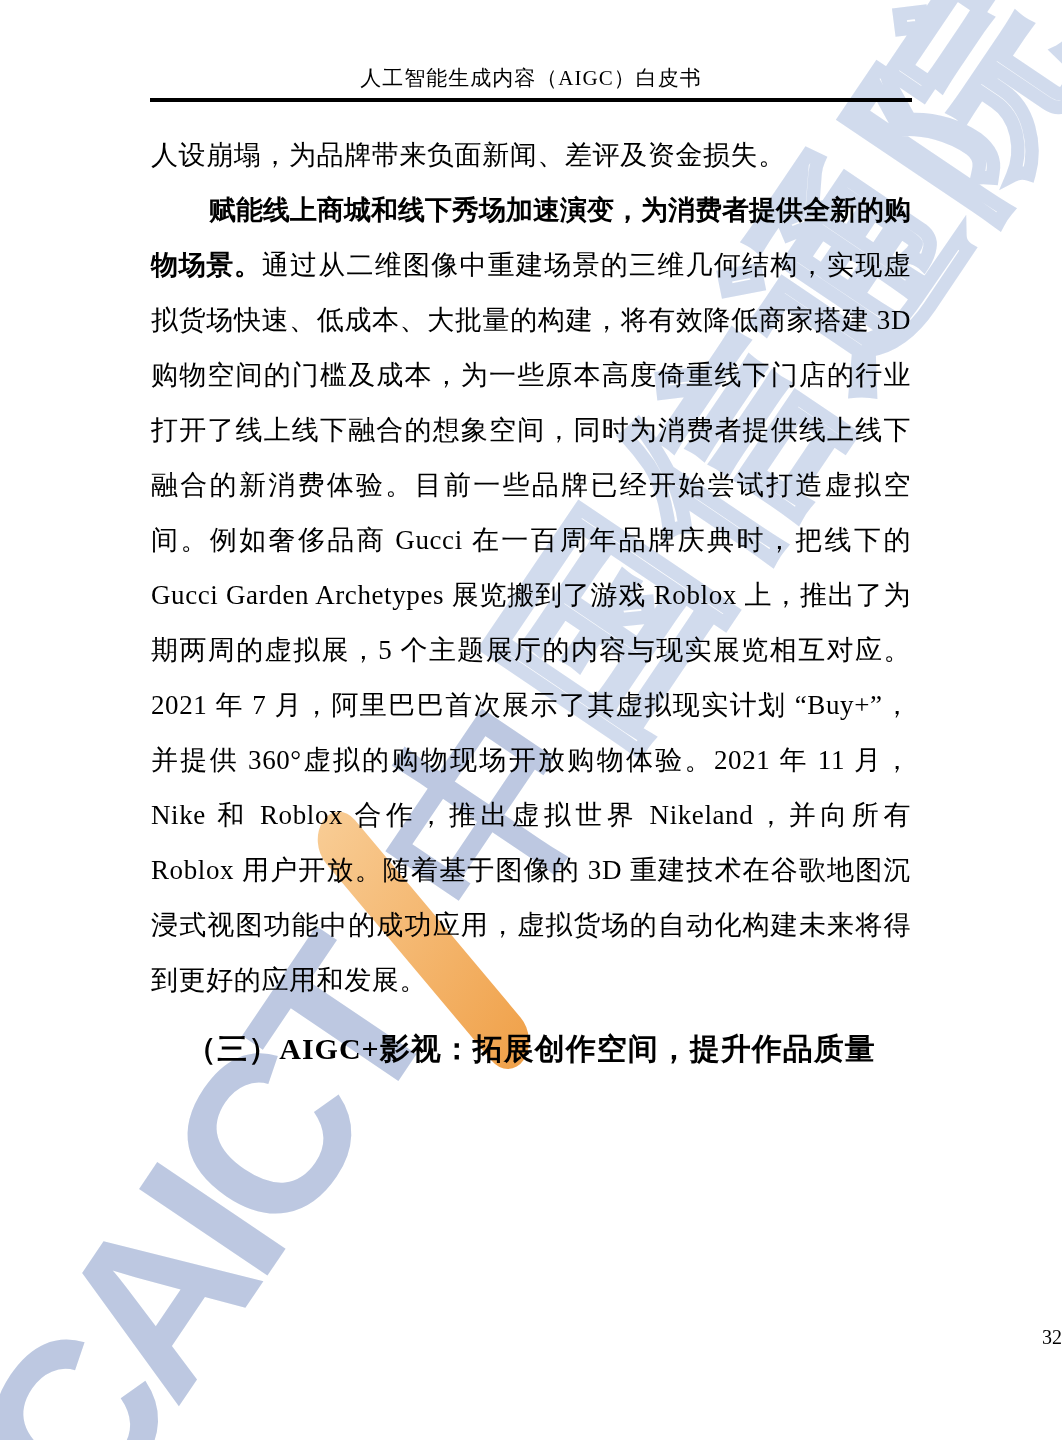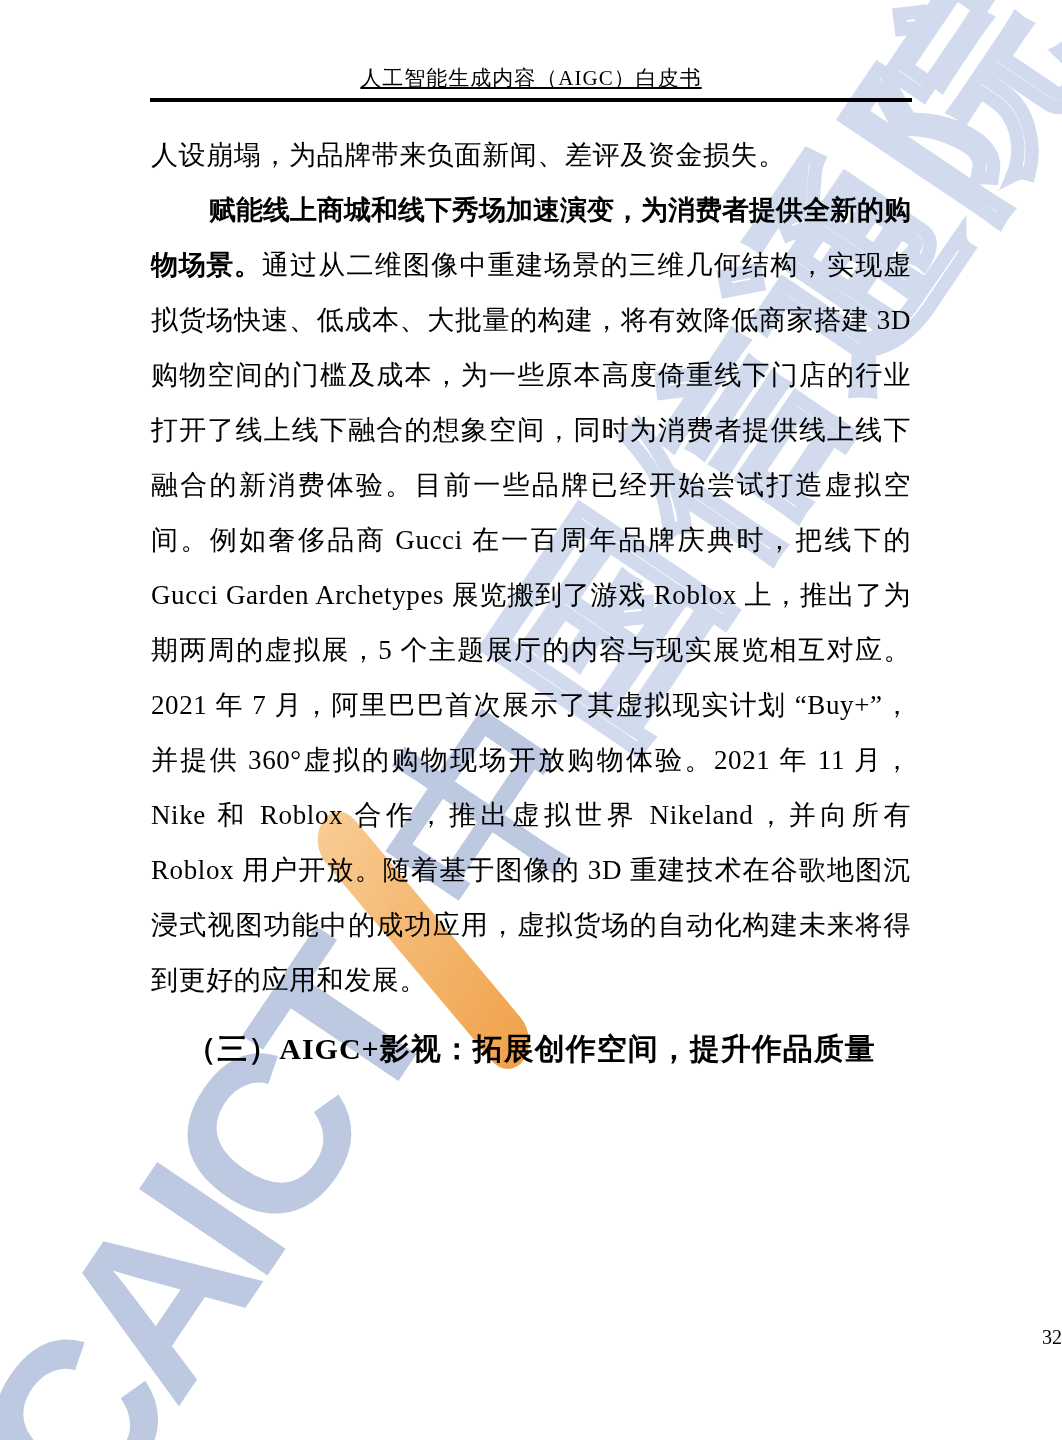--- a/index.html
+++ b/index.html
@@ -67,21 +67,20 @@
   }
 
   
   .header {
     position: absolute;
     top: 66px;
     left: 150px;
     right: 150px;
     z-index: 1;
     text-align: center;
-    text-decoration: underline;
   }
   .header-title {
     font-size: 21px;
     letter-spacing: 1px;
     line-height: 24px;
   }
   .header-rule {
     margin-top: 8px;
     height: 4px;
     background: #000000;

